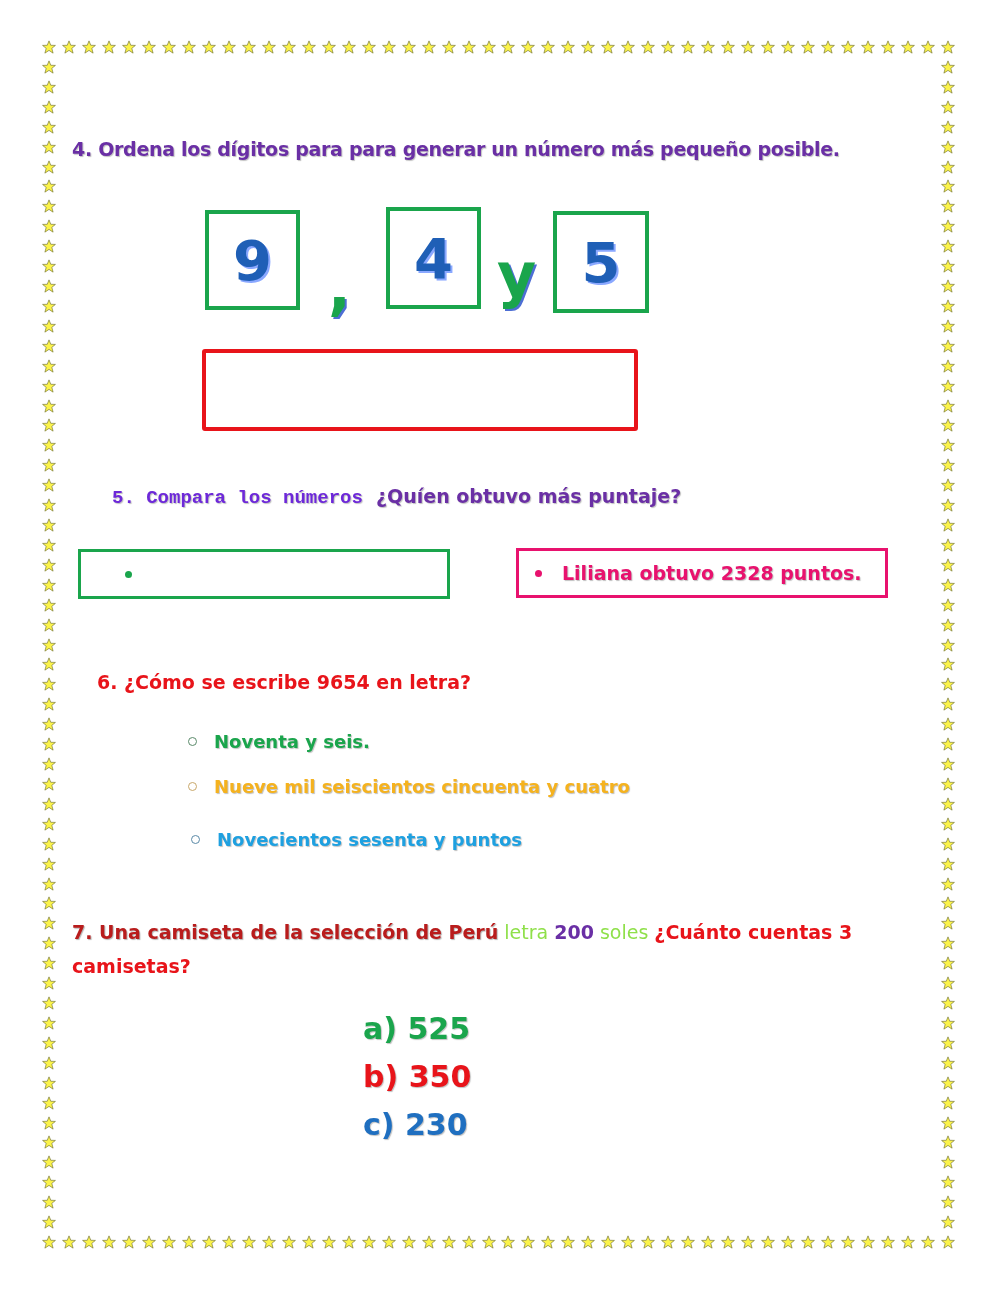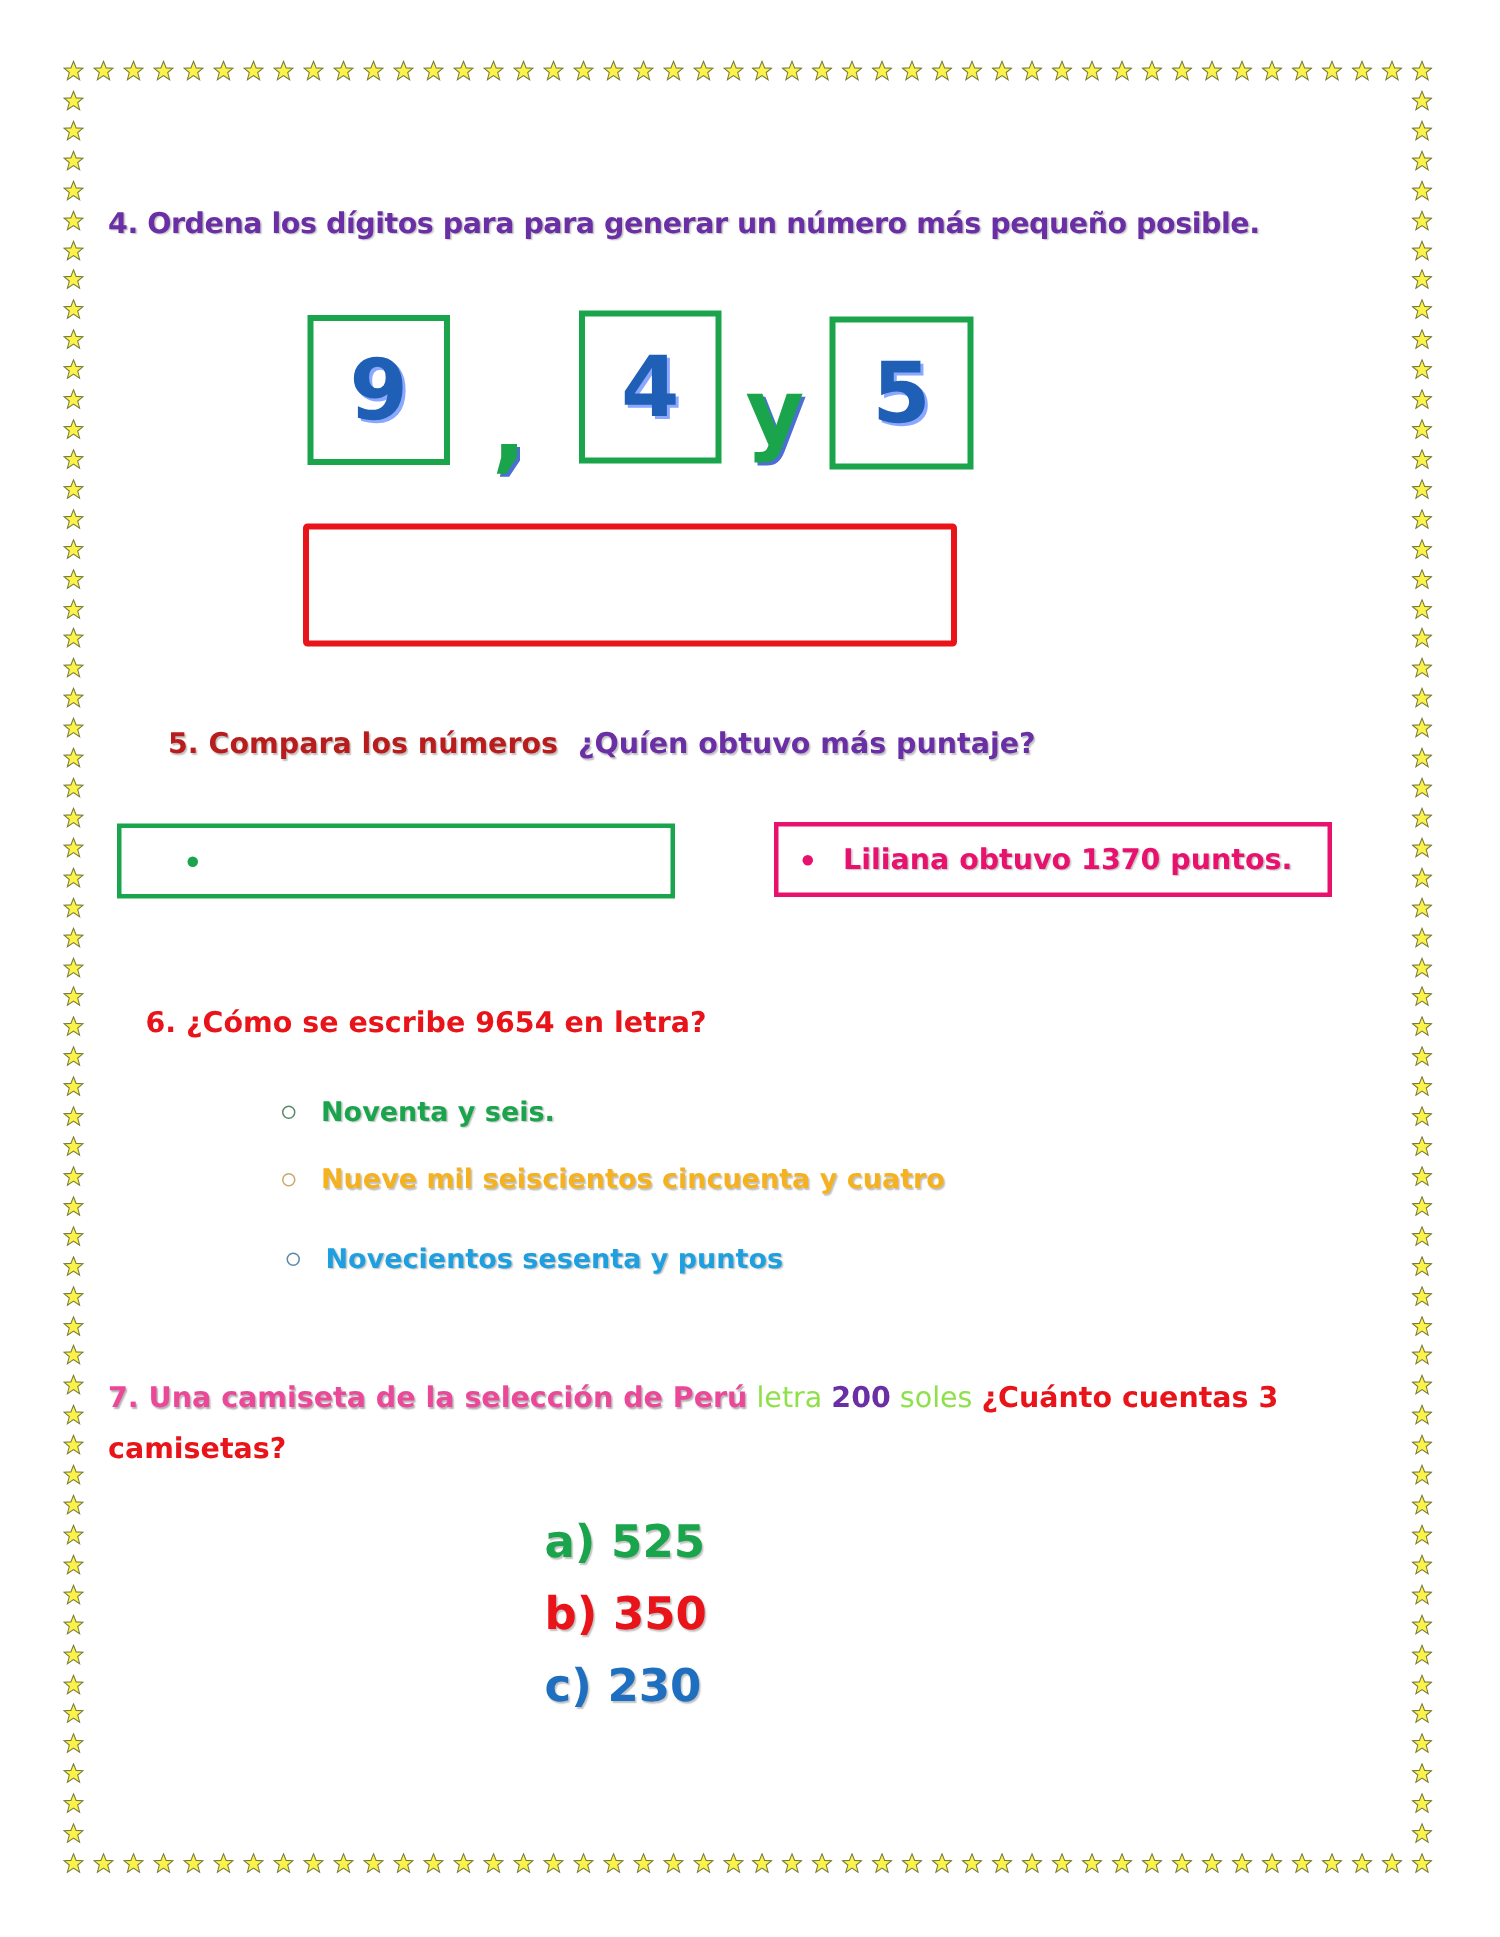--- a/index.html
+++ b/index.html
@@ -8,21 +8,21 @@
   .star svg{width:14px;height:14px;display:block;}
   .abs{position:absolute;}
   .b{font-weight:bold;}
   .shadow{text-shadow:1px 1px 1px rgba(0,0,0,0.25);}
   .q4{left:72px;top:138px;font-size:19px;color:#6a2fa5;letter-spacing:-0.3px;white-space:nowrap;}
   .digit-box{position:absolute;border:4px solid #1aa54c;box-sizing:border-box;display:flex;align-items:center;justify-content:center;}
   .digit{font-size:56px;font-weight:bold;color:#1f5fb6;text-shadow:2px 2px 0 #8aa8ff;}
   .sep{position:absolute;font-size:60px;font-weight:bold;color:#1aa54c;text-shadow:2px 2px 0 #4d6ed4;}
   .answer-box{position:absolute;left:202px;top:349px;width:436px;height:82px;border:4px solid #e8141a;border-radius:3px;box-sizing:border-box;}
   .q5{left:112px;top:485px;font-size:19px;white-space:nowrap;}
-  .q5 .n{color:#b91c1c;}
+  .q5 .n{color:#6d28d9;font-family:Liberation Mono, monospace;}
   .q5 .p{color:#6a2fa5;}
   .cmp{position:absolute;box-sizing:border-box;display:flex;align-items:center;font-size:19px;font-weight:bold;white-space:nowrap;}
   .cmp .dot{display:inline-block;width:7px;height:7px;border-radius:50%;margin-right:20px;}
   .q6{left:97px;top:671px;font-size:19px;color:#e8141a;white-space:nowrap;}
   .opt{position:absolute;font-size:18px;font-weight:bold;white-space:nowrap;display:flex;align-items:center;}
   .opt .ring{display:inline-block;width:7px;height:7px;border:1.5px solid;border-radius:50%;margin-right:17px;}
   .q7{left:72px;top:915px;font-size:19px;line-height:34px;width:850px;}
   .choice{position:absolute;left:363px;font-size:30px;font-weight:bold;text-shadow:1px 1px 1px rgba(0,0,0,0.25);}
 </style>
 </head>
@@ -1100,37 +1100,37 @@
 <div class="abs q5 b shadow">
   <span class="n">5.  Compara los números</span>&nbsp;
   <span class="p">¿Quíen obtuvo más puntaje?</span>
 </div>
 
 <div class="cmp shadow" style="left:78px;top:549px;width:372px;height:50px;border:3px solid #1aa54c;color:#1aa54c;padding-left:44px;">
   <span class="dot" style="background:#1aa54c;"></span>
 </div>
 <div class="cmp shadow" style="left:516px;top:548px;width:372px;height:50px;border:3px solid #e8126e;color:#e8126e;padding-left:16px;">
   <span class="dot" style="background:#e8126e;"></span>
-  <span>Liliana obtuvo  1370 puntos.</span>
+  <span>Liliana obtuvo  2328 puntos.</span>
 </div>
 
 <div class="abs q6 b">6.  ¿Cómo se escribe 9654 en letra?</div>
 
 <div class="opt shadow" style="left:188px;top:731px;color:#1aa54c;">
   <span class="ring" style="border-color:#5a8a6a;"></span>
   <span>Noventa y seis.</span>
 </div>
 <div class="opt shadow" style="left:188px;top:776px;color:#f5b21e;">
   <span class="ring" style="border-color:#c9a86a;"></span>
   <span>Nueve mil seiscientos cincuenta y cuatro</span>
 </div>
 <div class="opt shadow" style="left:191px;top:829px;color:#1ea0e0;">
   <span class="ring" style="border-color:#5a8aa8;"></span>
   <span>Novecientos sesenta y puntos</span>
 </div>
 
 <div class="abs q7 b">
-  <span style="color:#ec4899;text-shadow:1px 1px 1px rgba(0,0,0,0.3);">7. Una camiseta de la selección de Perú</span><span style="color:#8fe04a;font-weight:normal;"> letra </span><span style="color:#6a2fa5;">200</span><span style="color:#8fe04a;font-weight:normal;"> soles </span><span style="color:#e8141a;">¿Cuánto cuentas 3 camisetas?</span>
+  <span style="color:#b91c1c;text-shadow:1px 1px 1px rgba(0,0,0,0.3);">7. Una camiseta de la selección de Perú</span><span style="color:#8fe04a;font-weight:normal;"> letra </span><span style="color:#6a2fa5;">200</span><span style="color:#8fe04a;font-weight:normal;"> soles </span><span style="color:#e8141a;">¿Cuánto cuentas 3 camisetas?</span>
 </div>
 
 <div class="choice" style="top:1011px;color:#1aa54c;">a) 525</div>
 <div class="choice" style="top:1059px;color:#e8141a;">b) 350</div>
 <div class="choice" style="top:1107px;color:#1f6fc0;">c) 230</div>
 
 </body></html>

